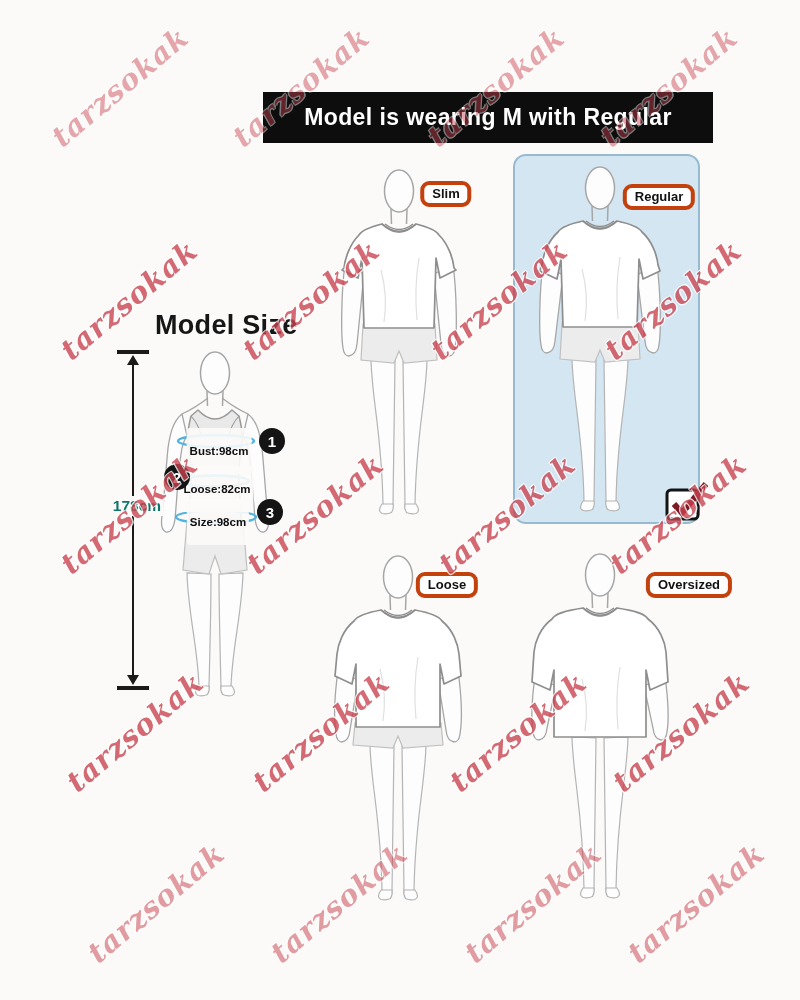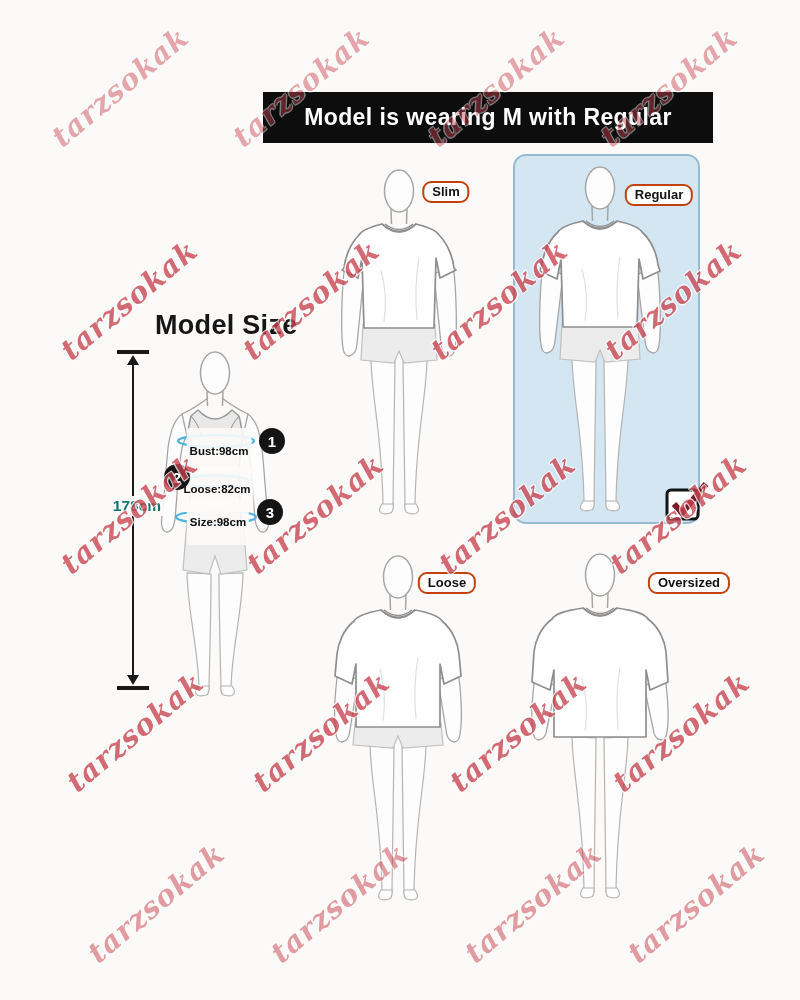--- a/index.html
+++ b/index.html
@@ -4,21 +4,21 @@
 <style>
   html,body{margin:0;padding:0;}
   .stage{position:relative;width:800px;height:1000px;background:#fbfaf8;overflow:hidden;
          font-family:"Liberation Sans",sans-serif;}
   .banner{position:absolute;left:263px;top:92px;width:450px;height:51px;background:#0d0d0d;
           color:#fff;display:flex;align-items:center;justify-content:center;font-size:23px;
           font-weight:bold;letter-spacing:.4px;z-index:4;}
   .panel{position:absolute;left:513px;top:154px;width:187px;height:370px;background:#d3e6f2;
          border:2px solid #96bbd1;border-radius:13px;box-sizing:border-box;z-index:1;}
   .fig{position:absolute;overflow:visible;z-index:2;}
-  .pill{position:absolute;transform:translateX(-50%);background:#fff;border:2px solid #c2410c;
+  .pill{position:absolute;transform:translateX(-50%);background:#fff;border:4px solid #c2410c;
         border-radius:9px;font-weight:bold;font-size:13px;line-height:15px;padding:1px 8px 2px;
         color:#111;white-space:nowrap;z-index:5;}
   .title{position:absolute;left:155px;top:310px;font-size:27px;font-weight:bold;color:#161616;
          letter-spacing:.3px;z-index:3;}
   .numcircle{position:absolute;width:26px;height:26px;border-radius:50%;background:#141414;
              color:#fff;font-weight:bold;font-size:15px;display:flex;align-items:center;
              justify-content:center;transform:translate(-50%,-50%);z-index:6;}
   .mlabel{position:absolute;transform:translate(-50%,-50%);font-weight:bold;font-size:11.5px;
           color:#0e0e0e;background:rgba(252,251,250,.9);padding:17px 3px;border-radius:3px;
           white-space:nowrap;z-index:5;}

